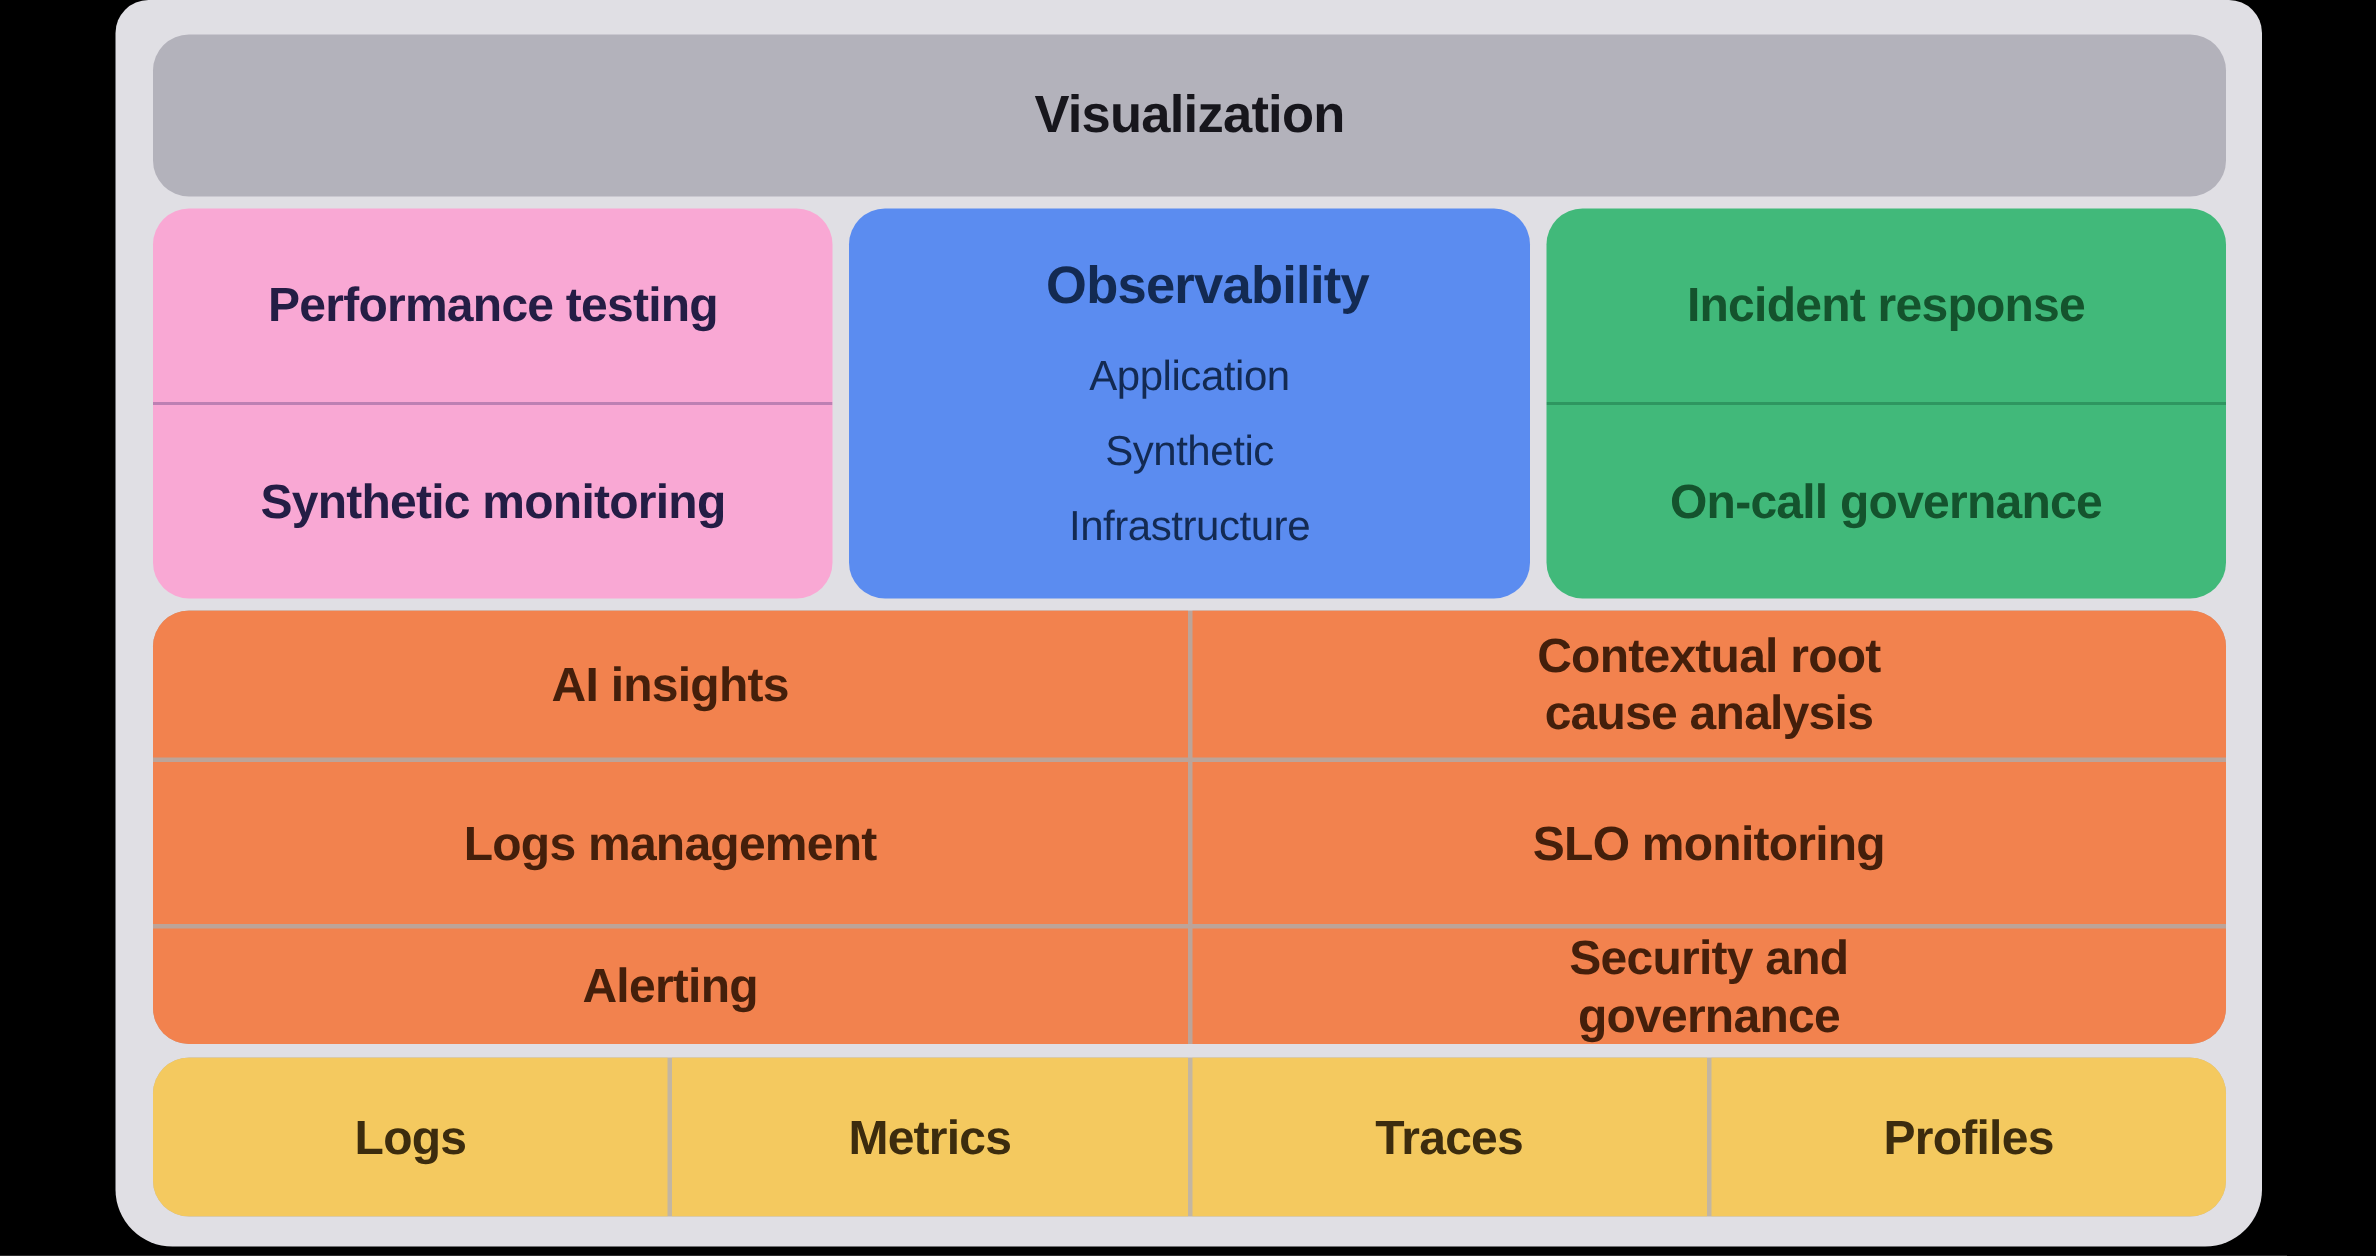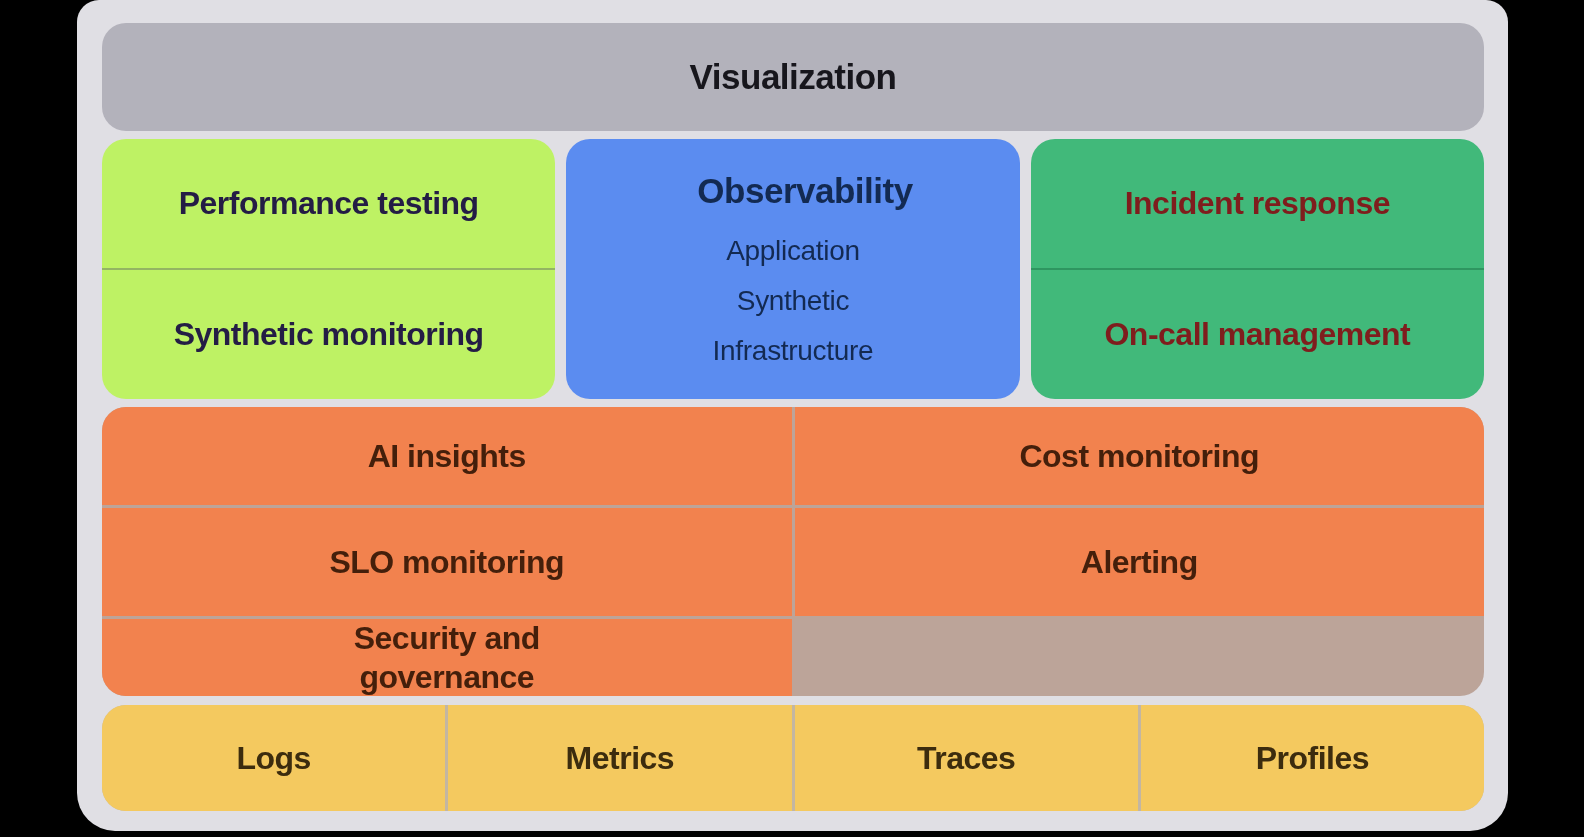--- a/index.html
+++ b/index.html
@@ -37,23 +37,23 @@
     height: 260px; flex: none;
     display: flex; gap: 11px;
     margin-bottom: 8px;
   }
   .block {
     flex: 1 1 0;
     border-radius: 24px;
     display: flex; flex-direction: column;
     overflow: hidden;
   }
-  .block.purple { background: #bef264; color: #241d45; }
+  .block.purple { background: #f9a8d4; color: #241d45; }
   .block.blue   { background: #5b8cf0; color: #132a52; }
-  .block.green  { background: #41b97a; color: #7f1d1d; }
+  .block.green  { background: #41b97a; color: #14532d; }
   .block .cell {
     flex: 1 1 0;
     display: flex; align-items: center; justify-content: center;
     font-size: 32px; font-weight: 700; letter-spacing: -0.5px;
     text-align: center;
   }
   .divider-h { height: 2px; flex: none; }
   .purple .divider-h { background: rgba(35, 25, 95, 0.28); }
   .green  .divider-h { background: rgba(0, 60, 30, 0.28); }
   .obs-heading {
@@ -133,28 +133,30 @@
         <div class="obs-items">
           <div class="obs-item">Application</div>
           <div class="obs-item">Synthetic</div>
           <div class="obs-item">Infrastructure</div>
         </div>
       </div>
 
       <div class="block green">
         <div class="cell">Incident response</div>
         <div class="divider-h"></div>
-        <div class="cell">On-call management</div>
+        <div class="cell">On-call governance</div>
       </div>
 
     </div>
 
     <div class="features-grid">
       <div class="gcell">AI insights</div>
-      <div class="gcell">Cost monitoring</div>
+      <div class="gcell">Contextual root
+cause analysis</div>
+      <div class="gcell">Logs management</div>
       <div class="gcell">SLO monitoring</div>
       <div class="gcell">Alerting</div>
       <div class="gcell">Security and
 governance</div>
     </div>
 
     <div class="telemetry-row">
       <div class="tcell">Logs</div>
       <div class="tcell">Metrics</div>
       <div class="tcell">Traces</div>

